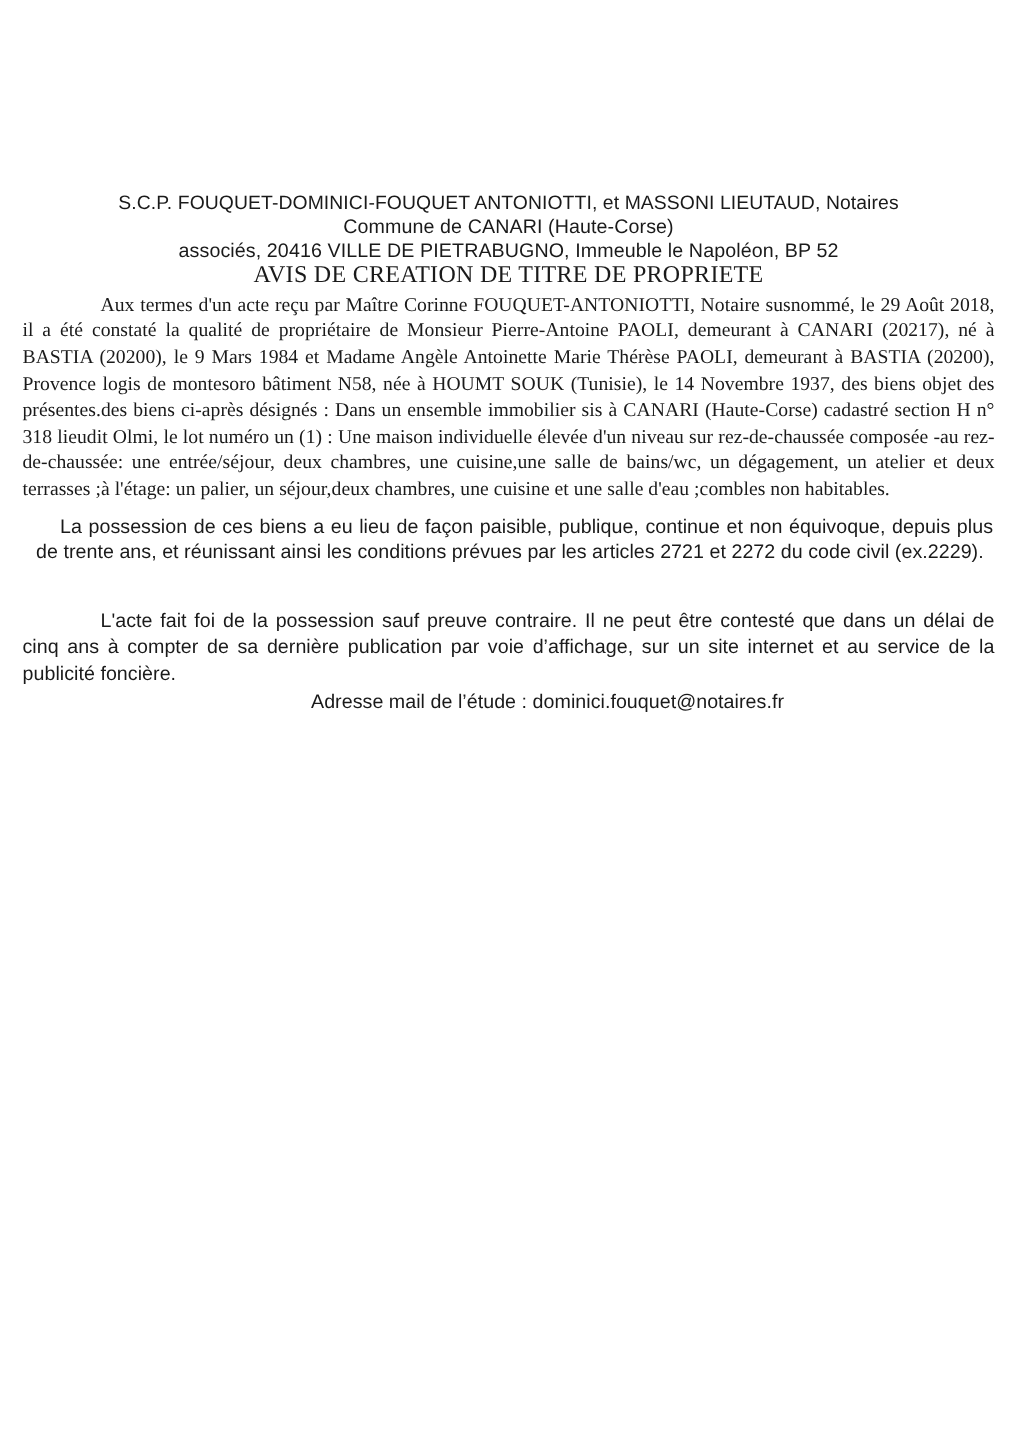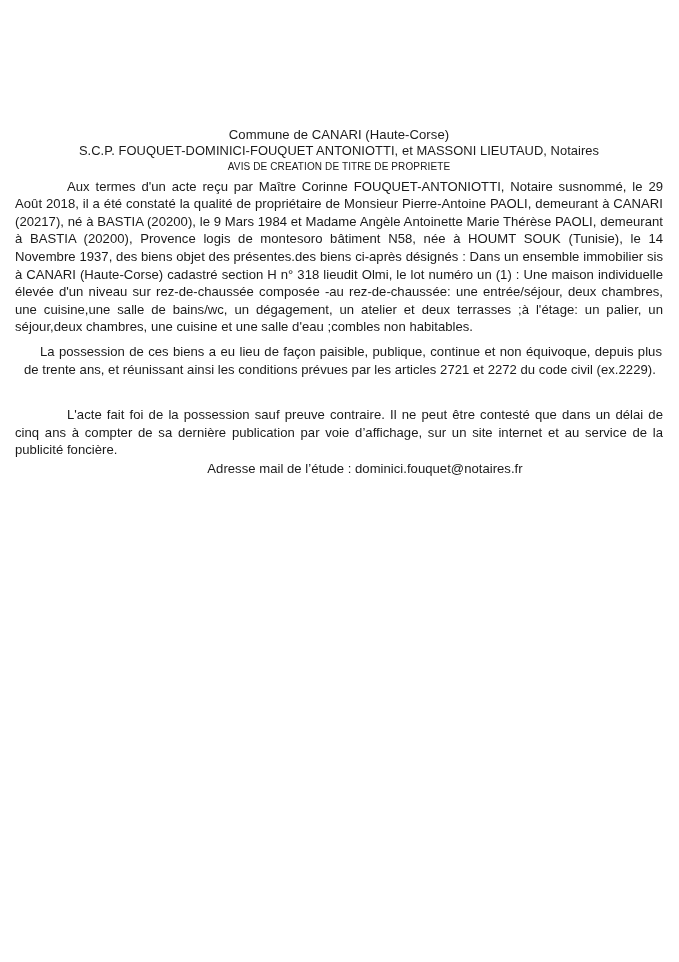--- a/index.html
+++ b/index.html
@@ -40,36 +40,38 @@
   }
   .header-line {
     display: block;
     white-space: nowrap;
     font-size: 13.1px;
   }
   .header-line.wide {
     font-size: 12.9px;
   }
   .header-line.title {
-    font-size: 10px;
+    font-size: 16px;
     letter-spacing: 0.012em;
+    font-family: Liberation Serif, serif;
   }
 
   
   .para {
     text-align: justify;
     text-justify: inter-word;
     font-size: 13.1px;
     line-height: 17.6px;
     margin: 0;
     letter-spacing: 0.002em;
   }
   .para.main {
     margin-top: 2px;
     text-indent: 52px;
+    font-family: Liberation Serif, serif;
   }
   .para.possession {
     margin-top: 7px;
     margin-left: 9px;
     width: 638px;
     text-indent: 16px;
   }
   .para.acte {
     margin-top: 28px;
     text-indent: 52px;
@@ -80,22 +82,23 @@
     text-indent: 52px;
   }
 </style>
 </head>
 <body>
 
 <div class="page">
   <div class="doc-body">
 
     <div class="header-block">
+      <span class="header-line wide">S.C.P. FOUQUET-DOMINICI-FOUQUET ANTONIOTTI, et MASSONI LIEUTAUD, Notaires</span>
       <span class="header-line">Commune de CANARI (Haute-Corse)</span>
-      <span class="header-line wide">S.C.P. FOUQUET-DOMINICI-FOUQUET ANTONIOTTI, et MASSONI LIEUTAUD, Notaires</span>
+      <span class="header-line">associés, 20416 VILLE DE PIETRABUGNO, Immeuble le Napoléon, BP 52</span>
       <span class="header-line title">AVIS DE CREATION DE TITRE DE PROPRIETE</span>
     </div>
 
     <p class="para main">Aux termes d'un acte reçu par Maître Corinne FOUQUET-ANTONIOTTI, Notaire susnommé, le 29 Août 2018, il a été constaté la qualité de propriétaire de Monsieur Pierre-Antoine PAOLI, demeurant à CANARI (20217), né à BASTIA (20200), le 9 Mars 1984 et Madame Angèle Antoinette Marie Thérèse PAOLI, demeurant à BASTIA (20200), Provence logis de montesoro bâtiment N58, née à HOUMT SOUK (Tunisie), le 14 Novembre 1937, des biens objet des présentes.des biens ci-après désignés : Dans un ensemble immobilier sis à CANARI (Haute-Corse) cadastré section H n° 318 lieudit Olmi, le lot numéro un (1) : Une maison individuelle élevée d'un niveau sur rez-de-chaussée composée -au rez-de-chaussée: une entrée/séjour, deux chambres, une cuisine,une salle de bains/wc, un dégagement, un atelier et deux terrasses ;à l'étage: un palier, un séjour,deux chambres, une cuisine et une salle d'eau ;combles non habitables.</p>
 
     <p class="para possession">La possession de ces biens a eu lieu de façon paisible, publique, continue et non équivoque, depuis plus de trente ans, et réunissant ainsi les conditions prévues par les articles 2721 et 2272 du code civil (ex.2229).</p>
 
     <p class="para acte">L'acte fait foi de la possession sauf preuve contraire. Il ne peut être contesté que dans un délai de cinq ans à compter de sa dernière publication par voie d’affichage, sur un site internet et au service de la publicité foncière.</p>
 
     <p class="para mail">Adresse mail de l’étude : dominici.fouquet@notaires.fr</p>

